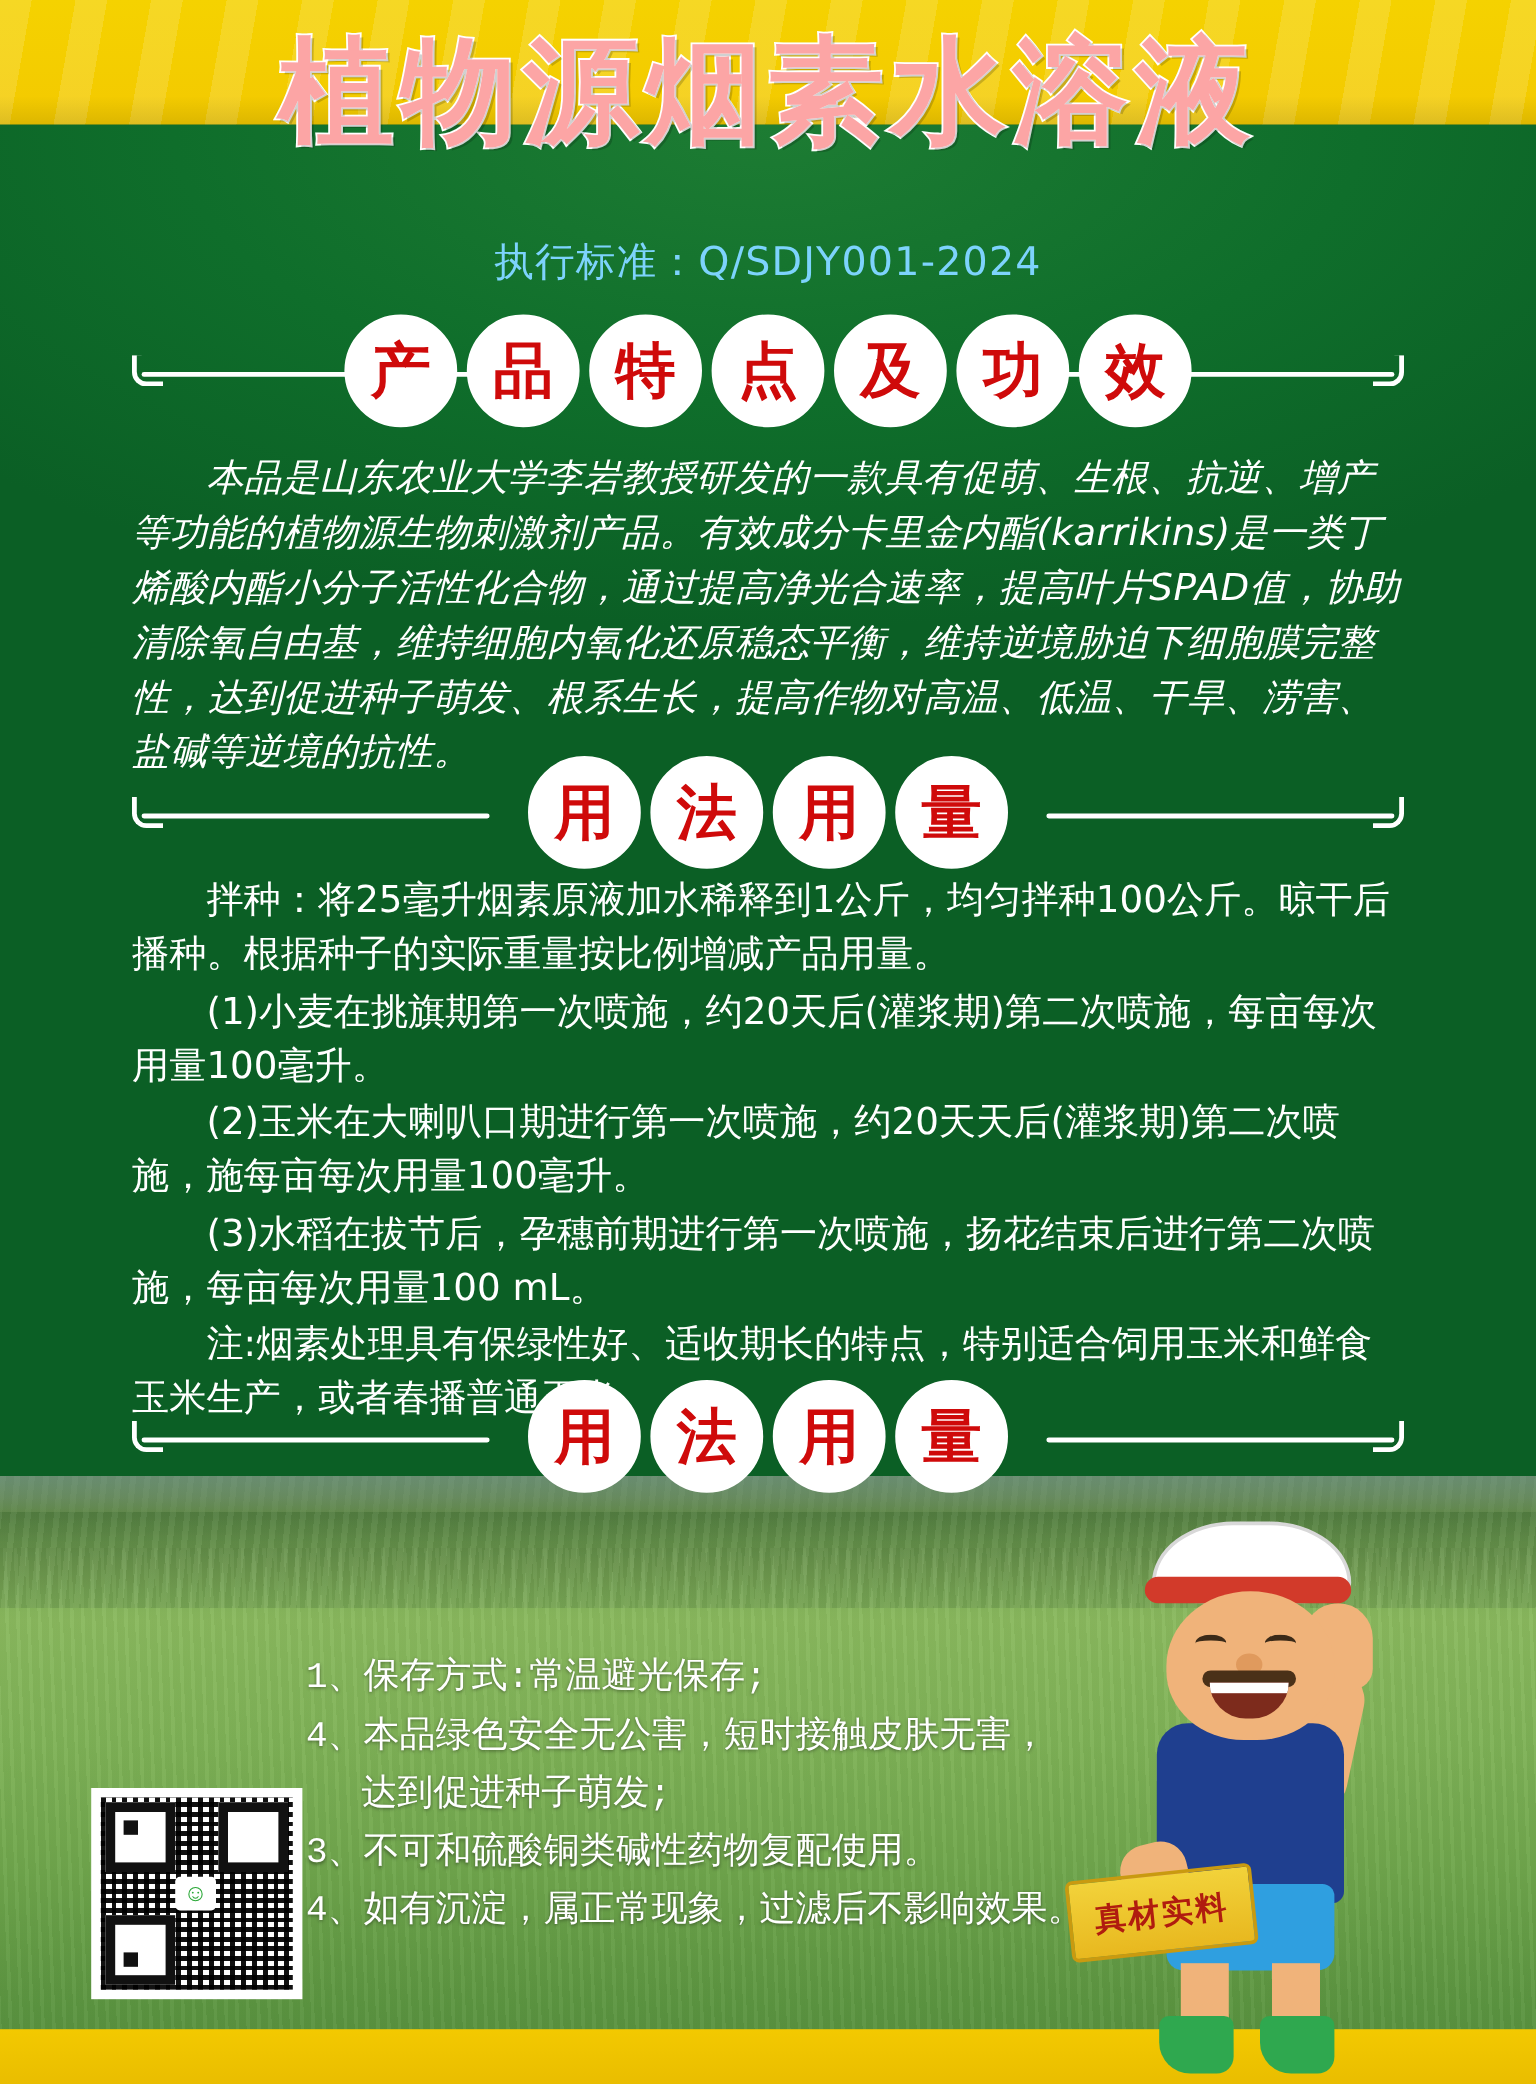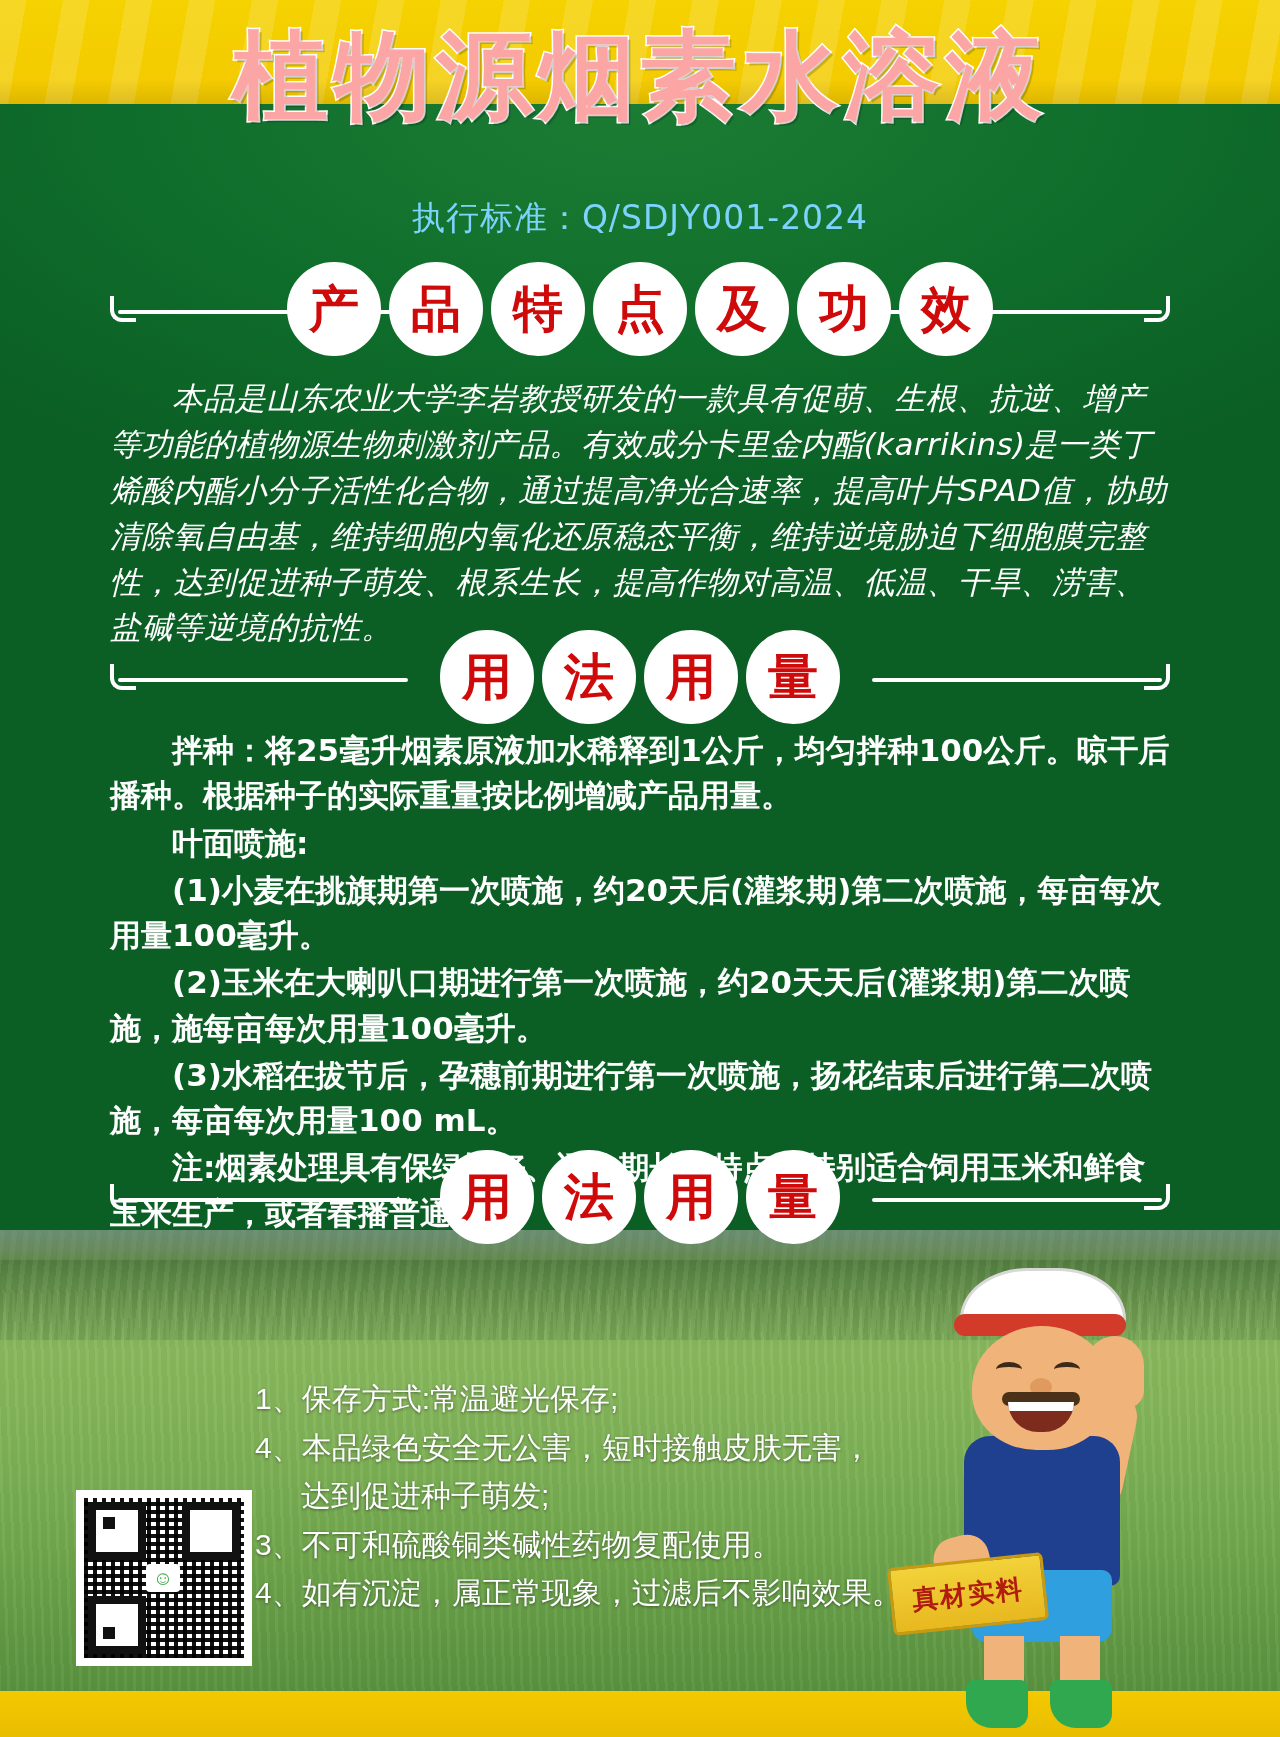--- a/index.html
+++ b/index.html
@@ -213,30 +213,30 @@
   .indent { text-indent: 2em; font-style: italic; }
 
   .usage-list {
     position: absolute;
     color: #ffffff;
     font-family: "DejaVu Sans", sans-serif;
     font-size: 31px;
     line-height: 1.46;
   }
   .usage-list p { margin: 0 0 2px 0; }
-  .usage-list p.ind { text-indent: 2em; font-weight: bold; }
+  .usage-list p.ind { text-indent: 2em; }
 
   
   .notes {
     position: absolute;
     left: 255px;
     top: 1378px;
     width: 700px;
     color: #ffffff;
-    font-family: Liberation Sans, sans-serif;
+    font-family: Liberation Mono, monospace;
     font-size: 30px;
     line-height: 1.42;
     text-shadow: 0 1px 3px rgba(0,0,0,0.45);
   }
   .notes p { margin: 0 0 6px 0; }
   .notes .sub { padding-left: 46px; }
 
   
   .qr {
     position: absolute;
@@ -474,21 +474,20 @@
     <div class="bubbles">
       <div class="bubble">用</div>
       <div class="bubble">法</div>
       <div class="bubble">用</div>
       <div class="bubble">量</div>
     </div>
   </div>
 
   <div class="usage-list" style="left:110px; top:728px; width:1060px;">
     <p class="ind">拌种：将25毫升烟素原液加水稀释到1公斤，均匀拌种100公斤。晾干后播种。根据种子的实际重量按比例增减产品用量。</p>
-    <p class="ind">叶面喷施:</p>
     <p class="ind">(1)小麦在挑旗期第一次喷施，约20天后(灌浆期)第二次喷施，每亩每次用量100毫升。</p>
     <p class="ind">(2)玉米在大喇叭口期进行第一次喷施，约20天天后(灌浆期)第二次喷施，施每亩每次用量100毫升。</p>
     <p class="ind">(3)水稻在拔节后，孕穗前期进行第一次喷施，扬花结束后进行第二次喷施，每亩每次用量100 mL。</p>
     <p class="ind">注:烟素处理具有保绿性好、适收期长的特点，特别适合饲用玉米和鲜食玉米生产，或者春播普通玉米。</p>
   </div>
 
   <div class="section-header" style="top:1150px;">
     <div class="bracket">
       <div class="cap left"></div>
       <div class="line left"></div>

